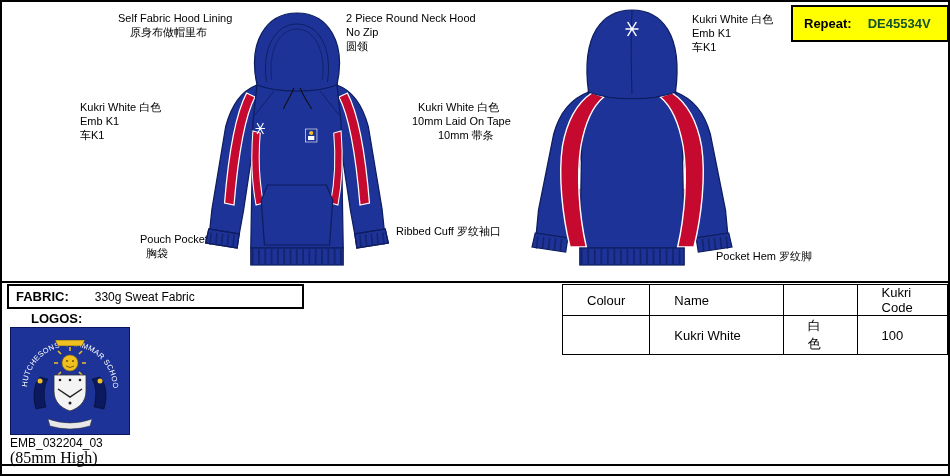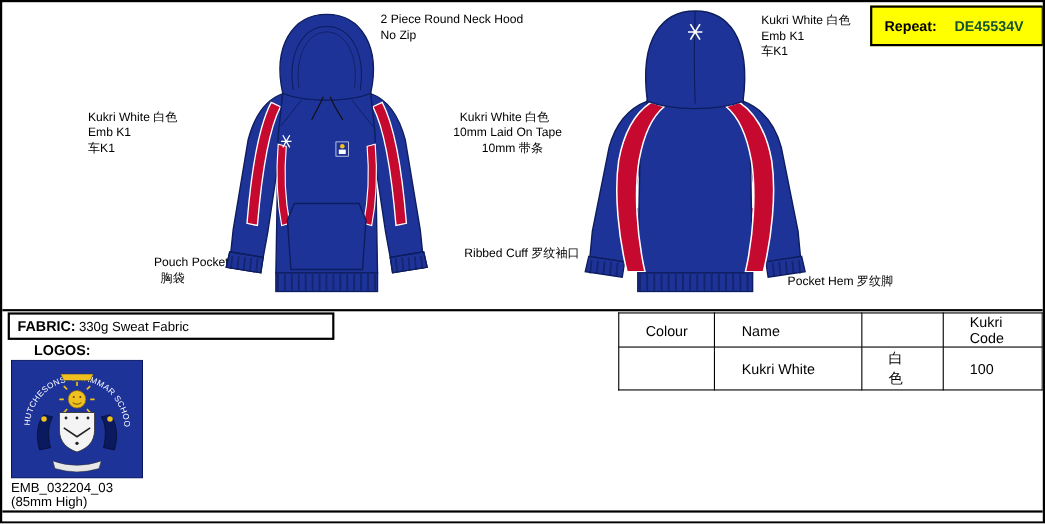--- a/index.html
+++ b/index.html
@@ -15,46 +15,51 @@
   .repeat-box { position:absolute; left:789px; top:3px; width:158px; height:37px; background:#ffff00;
                 border:2px solid #000; display:flex; align-items:center; padding:0 11px; gap:16px;
                 font-weight:bold; font-size:13px; }
   .repeat-code { color:#14532d; }
 
   .hdiv { position:absolute; left:0; width:100%; border-top:2px solid #000; }
 
   .garment { position:absolute; }
 
   .fabric-box { position:absolute; left:5px; top:282px; width:297px; height:25px; border:2px solid #000;
-                background:#fff; display:flex; align-items:center; padding:0 7px; gap:3px; font-size:12px;text-align:center; }
+                background:#fff; display:flex; align-items:center; padding:0 7px; gap:26px; font-size:12px;text-align:center; }
   .fabric-label { font-weight:bold; font-size:13px; }
 
   .logos-label { position:absolute; left:9px; top:309px; font-weight:bold; font-size:13px;padding-left:20px; }
   .crest { position:absolute; left:8px; top:325px; }
   .emb-code { position:absolute; left:8px; top:434px; font-size:12px; }
-  .emb-size { position:absolute; left:8px; top:447px; font-size:12px; }
+  .emb-size { position:absolute; left:8px; top:447px; font-size:16px;font-family:Liberation Serif, serif; }
 
   .color-table { position:absolute; left:560px; top:282px; border-collapse:collapse; table-layout:fixed; }
   .color-table th, .color-table td { border:1.5px solid #000; font-weight:normal; text-align:left;
                                      padding:0 24px; background:#fff; }
   .color-table thead th { height:25px; font-size:13px; }
   .color-table tbody td { height:39px; font-size:13px; }
   .swatch-cell { padding:0; }
   .zh-cell { font-size:15px; }
   .code-cell { font-size:14px; }
 </style>
 </head>
 <body>
 
 <div class="sheet">
 
+  <div class="ann" style="left:116px; top:9px;">
+    <div>Self Fabric Hood Lining</div>
+    <div class="indent1">原身布做帽里布</div>
+  </div>
 
   <div class="ann" style="left:344px; top:9px;">
     <div>2 Piece Round Neck Hood</div>
     <div>No Zip</div>
+    <div>圆领</div>
   </div>
 
   <div class="ann" style="left:690px; top:10px;">
     <div>Kukri White  白色</div>
     <div>Emb K1</div>
     <div>车K1</div>
   </div>
 
   <div class="ann" style="left:78px; top:98px;">
     <div>Kukri White  白色</div>
@@ -66,21 +71,21 @@
     <div class="indent3">Kukri White  白色</div>
     <div>10mm Laid On Tape</div>
     <div class="indent2">10mm 带条</div>
   </div>
 
   <div class="ann" style="left:138px; top:230px;">
     <div>Pouch Pocket</div>
     <div class="indent3">胸袋</div>
   </div>
 
-  <div class="ann" style="left:420px; top:222px;">
+  <div class="ann" style="left:394px; top:222px;">
     <div>Ribbed Cuff  罗纹袖口</div>
   </div>
 
   <div class="ann" style="left:714px; top:247px;">
     <div>Pocket Hem  罗纹脚</div>
   </div>
 
   <div class="repeat-box">
     <span>Repeat:</span>
     <span class="repeat-code">DE45534V</span>

